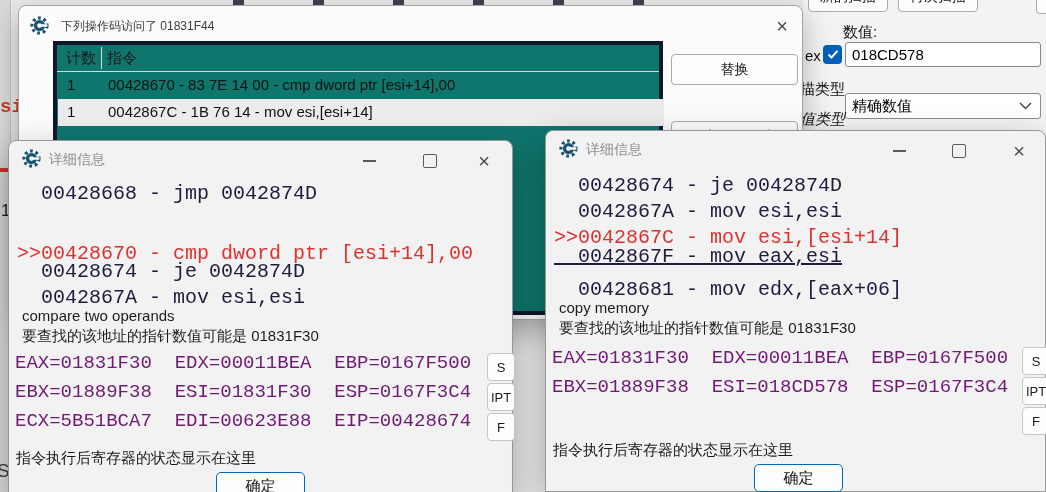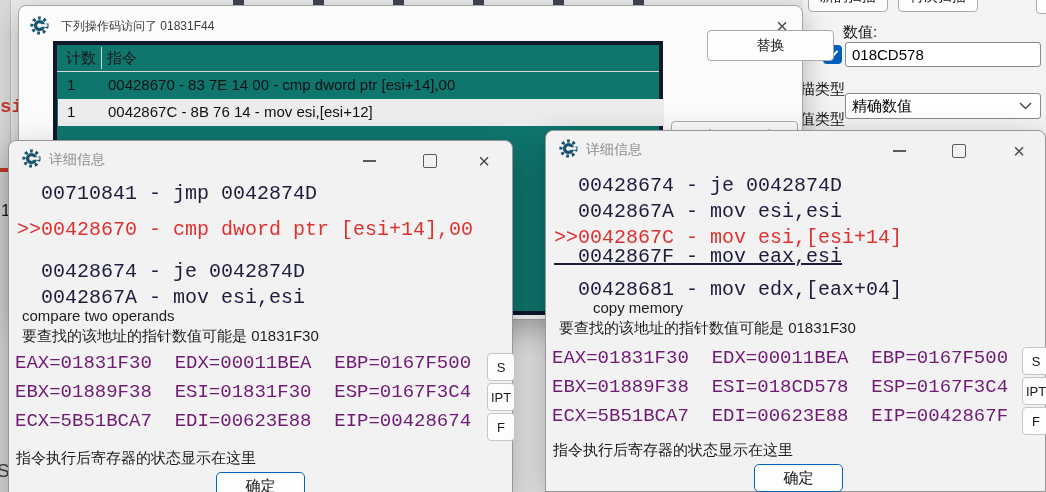--- a/index.html
+++ b/index.html
@@ -120,21 +120,21 @@
     </div>
 
     <div class="abs side-lbl" style="top:80px;">描类型</div>
     <div class="abs dd" style="top:93px;">
       <span>精确数值</span>
       <svg class="chev" width="13" height="8" viewBox="0 0 13 8">
         <path d="M1 1 L6.5 6.5 L12 1" stroke="#4c4c4c" stroke-width="1.5" fill="none"></path>
       </svg>
     </div>
 
-    <div class="abs side-lbl" style="top:110px;">值类型</div>
+    <div class="abs side-lbl" style="top:110px;font-style:italic;">值类型</div>
   </div>
   <div class="abs" id="edge-btn"></div>
 
   <div class="abs" id="opcode-window">
     <svg class="ce-icon abs" id="opcode-icon" viewBox="0 0 24 24">
       <circle cx="12" cy="12" r="9.5" fill="none" stroke="#17536f" stroke-width="4" stroke-dasharray="3.5 3.6"></circle>
       <circle cx="12" cy="12" r="7" fill="#17536f"></circle>
       <circle cx="12" cy="12" r="3" fill="#fbfbfb"></circle>
       <rect x="12" y="10.4" width="10" height="3.2" fill="#fbfbfb"></rect>
     </svg>
@@ -146,25 +146,25 @@
         <div class="hdr-cell" style="left:9px;">计数</div>
         <div class="hdr-cell" style="left:50px;">指令</div>
         <div class="vsep"></div>
       </div>
       <div class="op-row" style="top:27px;">
         <span class="c1">1</span>
         <span class="c2">00428670 - 83 7E 14 00 - cmp dword ptr [esi+14],00</span>
       </div>
       <div class="op-row sel" style="top:54px;">
         <span class="c1">1</span>
-        <span class="c2">0042867C - 8B 76 14  - mov esi,[esi+12]</span>
-      </div>
-    </div>
-
-    <div class="abs btn opbtn" style="top:24px;margin-left:36px;">
+        <span class="c2">0042867C - 1B 76 14  - mov esi,[esi+14]</span>
+      </div>
+    </div>
+
+    <div class="abs btn opbtn" style="top:48px;">
       <span>替换</span>
     </div>
     <div class="abs btn opbtn" style="top:115px;">
       <span>添加到代码表</span>
     </div>
   </div>
 
   <div class="abs dlg" id="dlg-left">
     <svg class="ce-icon dlg-icon" viewBox="0 0 24 24">
       <circle cx="12" cy="12" r="9.5" fill="none" stroke="#17536f" stroke-width="4" stroke-dasharray="3.5 3.6"></circle>
@@ -174,22 +174,22 @@
     </svg>
     <div class="dlg-title">详细信息</div>
     <div class="ctl" style="left:345px;">
         <div class="min"></div>
       </div>
     <div class="ctl" style="left:406px;">
         <div class="max"></div>
       </div>
     <div class="ctl winctl-x" style="left:460px;">×</div>
 
-    <div class="dline mono" style="top:40px;">  00710841 - jmp 0042874D</div>
-    <div class="dline mono current" style="top:76px;">&gt;&gt;00428670 - cmp dword ptr [esi+14],00</div>
+    <div class="dline mono" style="top:40px;">  00428668 - jmp 0042874D</div>
+    <div class="dline mono current" style="top:100px;">&gt;&gt;00428670 - cmp dword ptr [esi+14],00</div>
     <div class="dline mono" style="top:118px;">  00428674 - je 0042874D</div>
     <div class="dline mono" style="top:144px;">  0042867A - mov esi,esi</div>
 
     <div class="hint" style="top:166px;">compare two operands</div>
     <div class="hint" style="top:186px;">要查找的该地址的指针数值可能是 01831F30</div>
 
     <div class="reg mono" style="top:211px;">EAX=01831F30  EDX=00011BEA  EBP=0167F500</div>
     <div class="reg mono" style="top:240px;">EBX=01889F38  ESI=01831F30  ESP=0167F3C4</div>
     <div class="reg mono" style="top:269px;">ECX=5B51BCA7  EDI=00623E88  EIP=00428674</div>
 
@@ -214,28 +214,27 @@
       </div>
     <div class="ctl" style="left:398px;">
         <div class="max"></div>
       </div>
     <div class="ctl winctl-x" style="left:458px;">×</div>
 
     <div class="dline mono" style="top:42px;">  00428674 - je 0042874D</div>
     <div class="dline mono" style="top:68px;">  0042867A - mov esi,esi</div>
     <div class="dline mono current" style="top:94px;">&gt;&gt;0042867C - mov esi,[esi+14]</div>
     <div class="dline mono" style="top:113px;text-decoration:underline;">  0042867F - mov eax,esi</div>
-    <div class="dline mono" style="top:146px;">  00428681 - mov edx,[eax+04]</div>
-
-    <div class="hint" style="top:168px;margin-left:34px;">copy memory</div>
+    <div class="dline mono" style="top:146px;">  00428681 - mov edx,[eax+06]</div>
+
+    <div class="hint" style="top:168px;">copy memory</div>
     <div class="hint" style="top:188px;">要查找的该地址的指针数值可能是 01831F30</div>
 
     <div class="reg mono" style="top:216px;">EAX=01831F30  EDX=00011BEA  EBP=0167F500</div>
     <div class="reg mono" style="top:245px;">EBX=01889F38  ESI=018CD578  ESP=0167F3C4</div>
-    <div class="reg mono" style="top:274px;">ECX=5B51BCA7  EDI=00623E88  EIP=0042867F</div>
 
     <div class="side-btn right-col" style="top:216px;">S</div>
     <div class="side-btn right-col" style="top:246px;">IPT</div>
     <div class="side-btn right-col" style="top:276px;">F</div>
 
     <div class="status" style="top:310px;">指令执行后寄存器的状态显示在这里</div>
     <div class="ok-btn" style="left:208px;top:333px;">确定</div>
   </div>
 
 </div>

